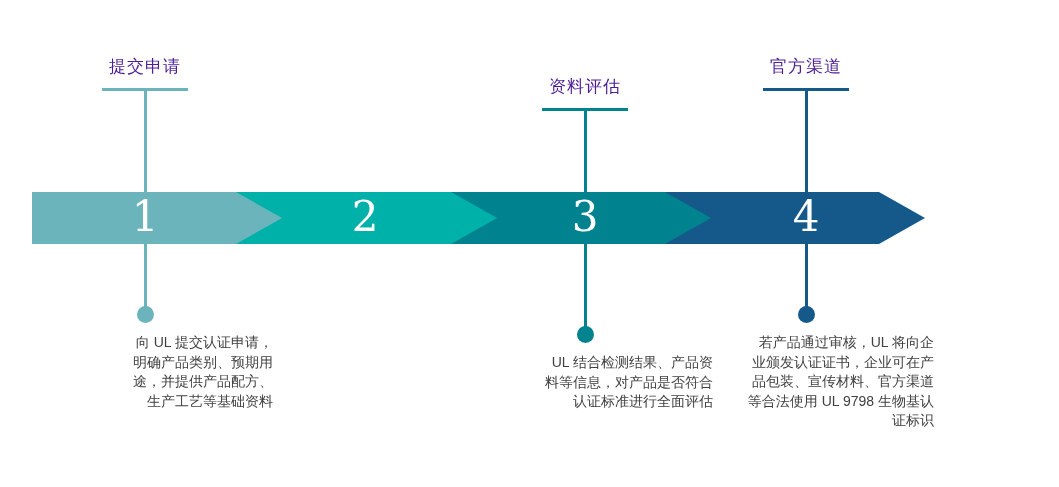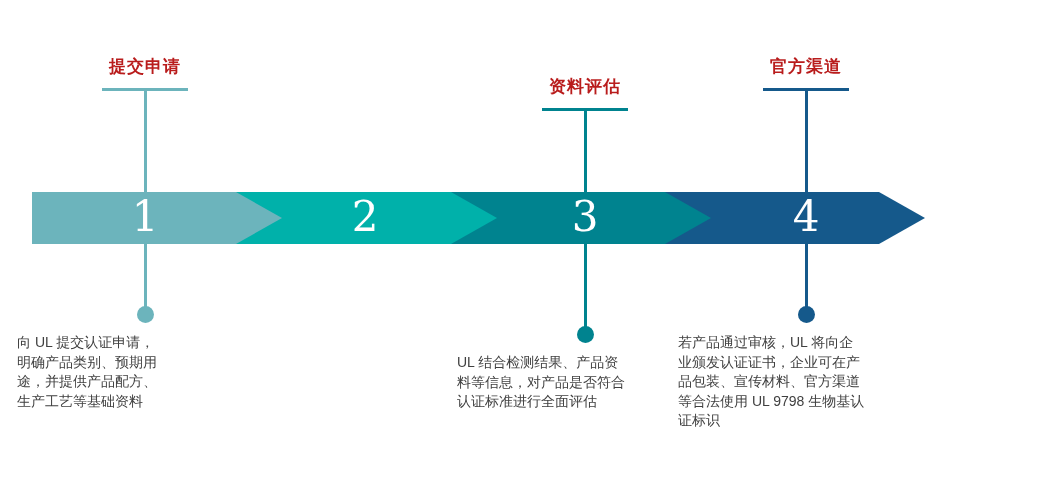--- a/index.html
+++ b/index.html
@@ -67,22 +67,22 @@
   .step3 { left: 455px; margin-top: 20px; }
   .step4 { left: 676px; }
 
   .step-title {
     position: absolute;
     top: 0;
     left: 0;
     width: 100%;
     text-align: center;
     font-size: 17px;
-    font-weight: bold;
-    color: #b91c1c;
+    font-weight: normal;
+    color: #4c1d95;
     letter-spacing: 1px;
   }
   .underline {
     position: absolute;
     top: 33px;
     left: 50%;
     margin-left: -43px;
     width: 86px;
     height: 3px;
     background: var(--c);
@@ -107,21 +107,21 @@
     border-radius: 50%;
     background: var(--c);
     z-index: 3;
   }
   .step-desc {
     position: absolute;
     top: 278px;
     left: 50%;
     transform: translateX(-50%);
     width: 256px;
-    text-align: left;
+    text-align: right;
     font-size: 14px;
     line-height: 19.5px;
     color: #404040;
     white-space: pre-line;
   }
 </style>
 </head>
 <body>
 
 <div class="page">

